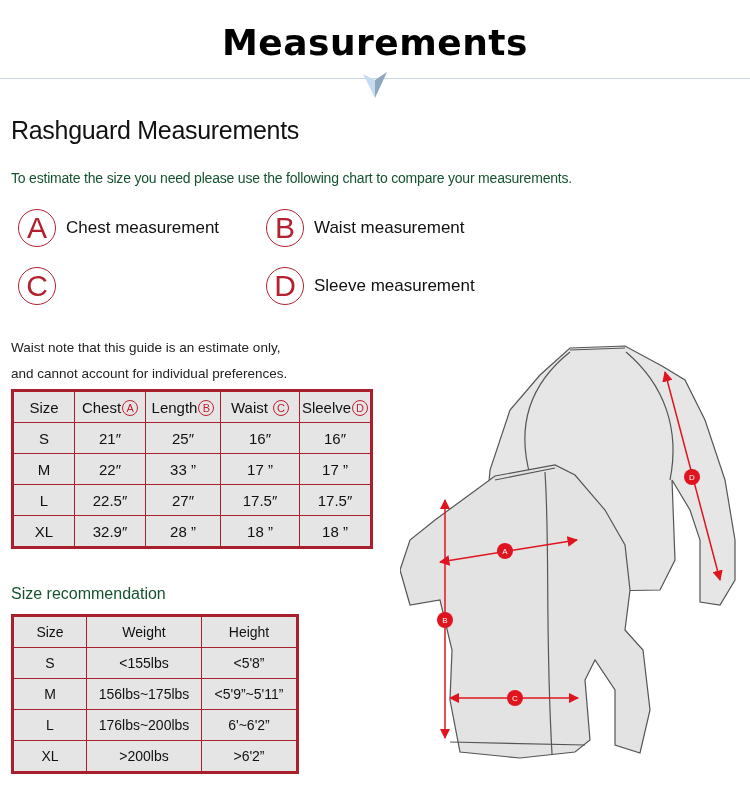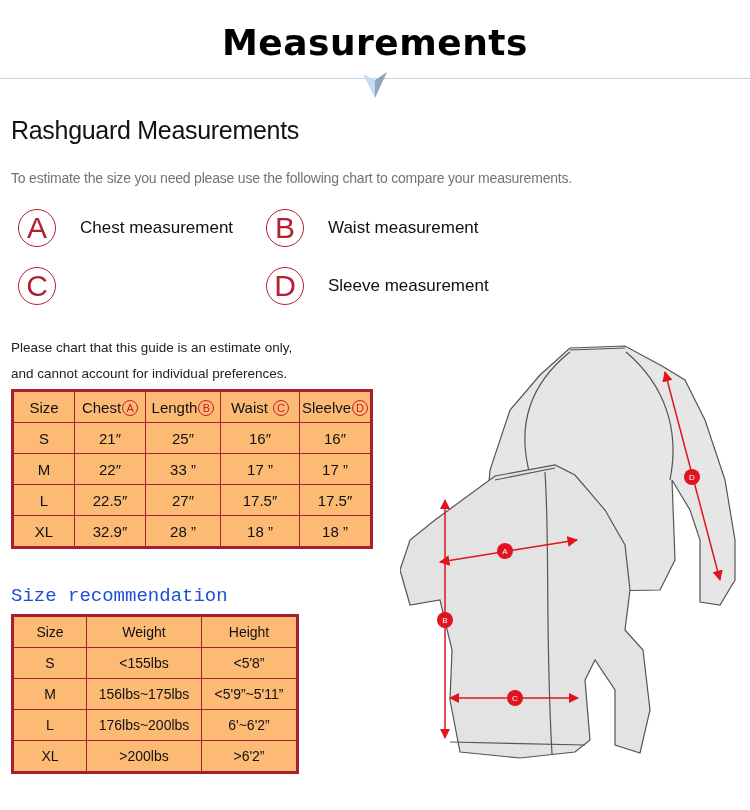--- a/index.html
+++ b/index.html
@@ -3,38 +3,38 @@
 <meta charset="utf-8">
 <style>
   html, body { margin: 0; padding: 0; background: #ffffff; }
   body { width: 750px; height: 810px; position: relative; overflow: hidden; font-family: "Liberation Sans", sans-serif; color: #111; }
 
   .hero-title { position: absolute; left: 0; top: 22px; width: 750px; text-align: center; font-family: "DejaVu Sans", sans-serif; font-weight: bold; font-size: 36px; letter-spacing: 0.5px; color: #000; }
   .hero-rule { position: absolute; left: 0; top: 78px; width: 750px; height: 1px; background: #c7d6e6; }
   .hero-arrow { position: absolute; left: 362px; top: 70px; width: 26px; height: 30px; }
 
   .section-title { position: absolute; left: 11px; top: 116px; font-size: 25px; color: #111; font-family: Liberation Sans, sans-serif; letter-spacing: -0.3px; }
-  .intro { position: absolute; left: 11px; top: 170px; font-size: 14px; color: #737373; letter-spacing: -0.2px; }
+  .intro { position: absolute; left: 11px; top: 170px; font-size: 14px; color: #14532d; letter-spacing: -0.2px; }
 
   .legend-item { position: absolute; display: flex; align-items: center; }
   .legend-badge { width: 38px; height: 38px; border: 1.5px solid #b3212f; border-radius: 50%; box-sizing: border-box; display: flex; align-items: center; justify-content: center; color: #b3212f; font-size: 30px; font-weight: normal; }
-  .legend-label { margin-left: 24px; font-size: 17px; color: #111; }
+  .legend-label { margin-left: 10px; font-size: 17px; color: #111; }
 
   .note { position: absolute; left: 11px; font-size: 13.5px; color: #222; }
 
-  table.grid { position: absolute; border-collapse: collapse; border: 3px solid #a8202b; background: #fdba74; }
+  table.grid { position: absolute; border-collapse: collapse; border: 3px solid #a8202b; background: #e5e5e5; }
   table.grid td { border: 1px solid #a8202b; text-align: center; font-size: 15px; color: #111; padding: 0; }
   table.grid td .mk { display: inline-block; width: 14px; height: 14px; border: 1px solid #c02030; border-radius: 50%; color: #c02030; font-size: 11px; line-height: 14px; text-align: center; vertical-align: 1px; margin-left: 1px; }
 
   #size-table { left: 11px; top: 389px; width: 362px; }
   #size-table td { height: 30px; }
   #rec-table { left: 11px; top: 614px; width: 288px; }
   #rec-table td { height: 30px; font-size: 14px; }
 
-  .rec-title { position: absolute; left: 11px; top: 585px; font-size: 19px; color: #1d4ed8; font-family: Liberation Mono, monospace; }
+  .rec-title { position: absolute; left: 11px; top: 585px; font-size: 16px; color: #14532d; }
 
   .diagram { position: absolute; left: 400px; top: 330px; width: 350px; height: 470px; }
   .dlabel { font-family: "Liberation Sans", sans-serif; font-size: 8px; fill: #fff; }
 </style>
 </head>
 <body>
 
 <div>
   <div class="hero-title">Measurements</div>
   <div class="hero-rule"></div>
@@ -56,21 +56,21 @@
   <span class="legend-label">Waist measurement</span>
 </div>
 <div class="legend-item" style="left:18px; top:267px;">
   <div class="legend-badge">C</div>
 </div>
 <div class="legend-item" style="left:266px; top:267px;">
   <div class="legend-badge">D</div>
   <span class="legend-label">Sleeve measurement</span>
 </div>
 
-<div class="note" style="top:340px;">Please chart that this guide is an estimate only,</div>
+<div class="note" style="top:340px;">Waist note that this guide is an estimate only,</div>
 <div class="note" style="top:366px;">and cannot account for individual preferences.</div>
 
 <table class="grid" id="size-table">
   <tbody>
       <tr>
     <td style="width:60px"><span>Size</span></td>
     <td style="width:70px"><span>Chest</span><span class="mk">A</span></td>
     <td style="width:74px"><span>Length</span><span class="mk">B</span></td>
     <td style="width:78px"><span>Waist </span><span class="mk">C</span></td>
     <td><span>Sleelve</span><span class="mk">D</span></td>

